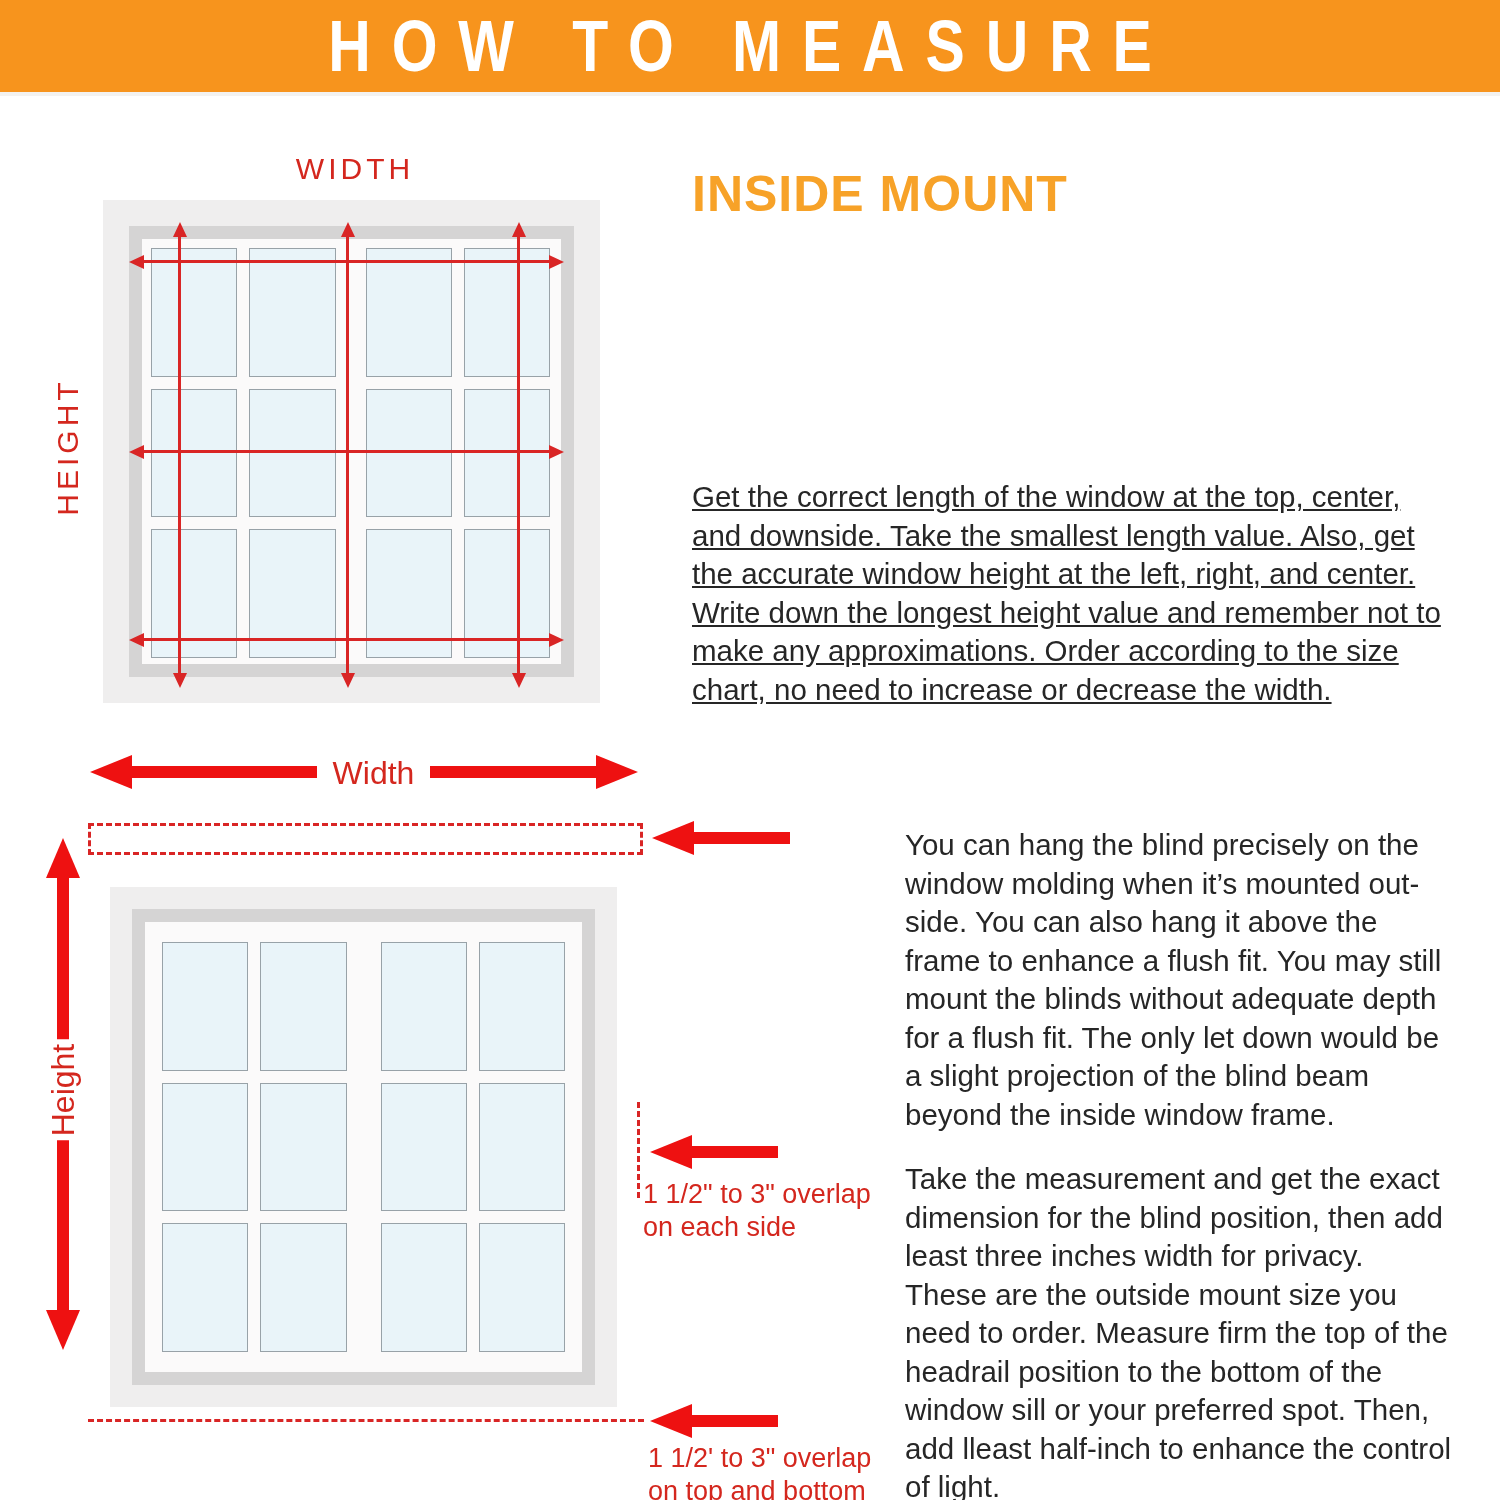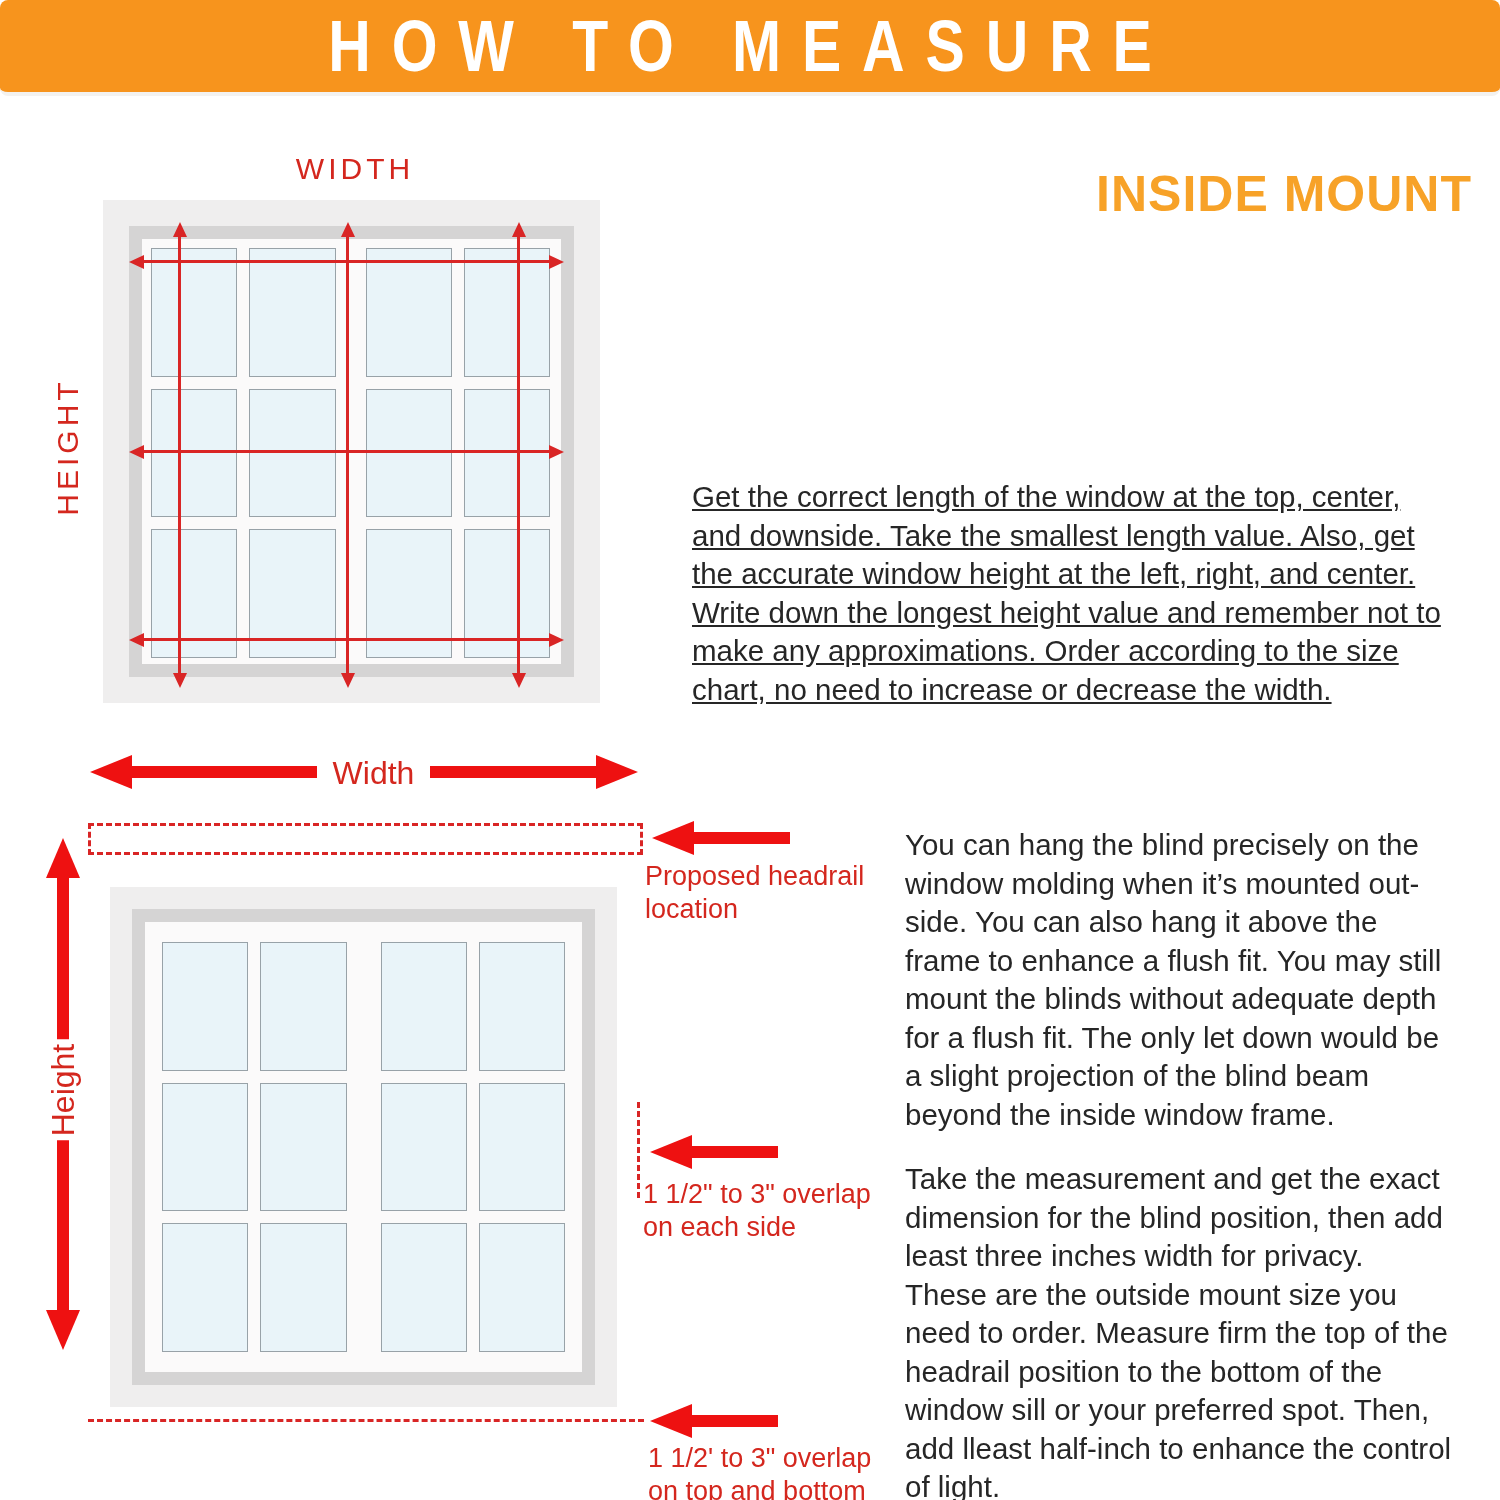--- a/index.html
+++ b/index.html
@@ -14,21 +14,21 @@
     --win-frame:#fbfafa;
     --pane-fill:#e9f4f9;
     --pane-edge:#98a2a8;
   }
   html,body{margin:0;padding:0;background:#fff;}
   .canvas{position:relative;width:1500px;height:1500px;background:#fff;overflow:hidden;
           font-family:"Liberation Sans", sans-serif;}
 
   
   .banner{position:absolute;left:0;top:0;width:1500px;height:92px;background:var(--orange-banner);
-          display:flex;align-items:center;justify-content:center;border-bottom:4px solid #f3f2f0;border-radius:8px;}
+          display:flex;align-items:center;justify-content:center;border-bottom:4px solid #f3f2f0;}
   .banner h1{margin:0;color:#fff;font-size:62px;font-weight:bold;letter-spacing:22px;
              transform:scale(.95,1.15);white-space:nowrap;}
 
   
   .win{position:absolute;background:var(--win-outer);}
   .win .mid{position:absolute;background:var(--win-mid);}
   .win .frame{position:absolute;background:var(--win-frame);}
   .win .panes{position:absolute;display:flex;}
   .sash{flex:1;display:grid;grid-template-columns:1fr 1fr;grid-template-rows:1fr 1fr 1fr;gap:12px;}
   .pane{background:var(--pane-fill);border:1px solid var(--pane-edge);}
@@ -75,21 +75,21 @@
   .dash-v{position:absolute;width:0;border-left:3px dashed var(--red-line);}
   .dash-h{position:absolute;height:0;border-top:3px dashed var(--red-line);}
 
   
   .red-caps{position:absolute;color:var(--red-text);font-size:30px;letter-spacing:4px;}
   .red-lbl{position:absolute;color:var(--red-text);font-size:32px;}
   .red-note{position:absolute;color:var(--red-text);font-size:27px;line-height:33px;white-space:pre-line;}
   .rot{transform:translate(-50%,-50%) rotate(-90deg);white-space:nowrap;}
   .rot-bg{background:#fff;padding:10px 4px;}
   .heading{position:absolute;color:var(--orange-heading);font-weight:bold;font-size:50px;
-           text-align:right;letter-spacing:1px;white-space:nowrap;}
+           text-align:left;letter-spacing:1px;white-space:nowrap;}
   .para{position:absolute;color:var(--ink);font-size:29.5px;line-height:38.5px;white-space:pre-line;}
 </style>
 </head>
 <body>
 
 <div class="canvas">
 
   <header class="banner">
     <h1>HOW TO MEASURE</h1>
   </header>
@@ -135,22 +135,20 @@
 Write down the longest height value and remember not to
 make any approximations. Order according to the size
 chart, no need to increase or decrease the width.</div>
 
   <div class="thick-left" style="left:132px;top:766px;width:185px;"></div>
   <div class="thick-right" style="left:430px;top:766px;width:166px;"></div>
   <div class="red-lbl" style="left:317px;top:755px;width:113px;text-align:center;">Width</div>
 
   <div class="dash-rect" style="left:88px;top:823px;width:549px;height:26px;"></div>
   <div class="thick-left" style="left:694px;top:832px;width:96px;"></div>
-  <div class="red-note" style="left:645px;top:860px;">Proposed headrail
-location</div>
 
   <div class="thick-v" style="left:57px;top:878px;height:432px;"></div>
   <div class="red-lbl rot rot-bg" style="left:63px;top:1090px;">Height</div>
 
   <div class="win win-bot" style="left:110px;top:887px;width:507px;height:520px;">
     <div class="mid"></div>
     <div class="frame"></div>
     <div class="panes">
       <div class="sash">
           <div class="pane"></div>

